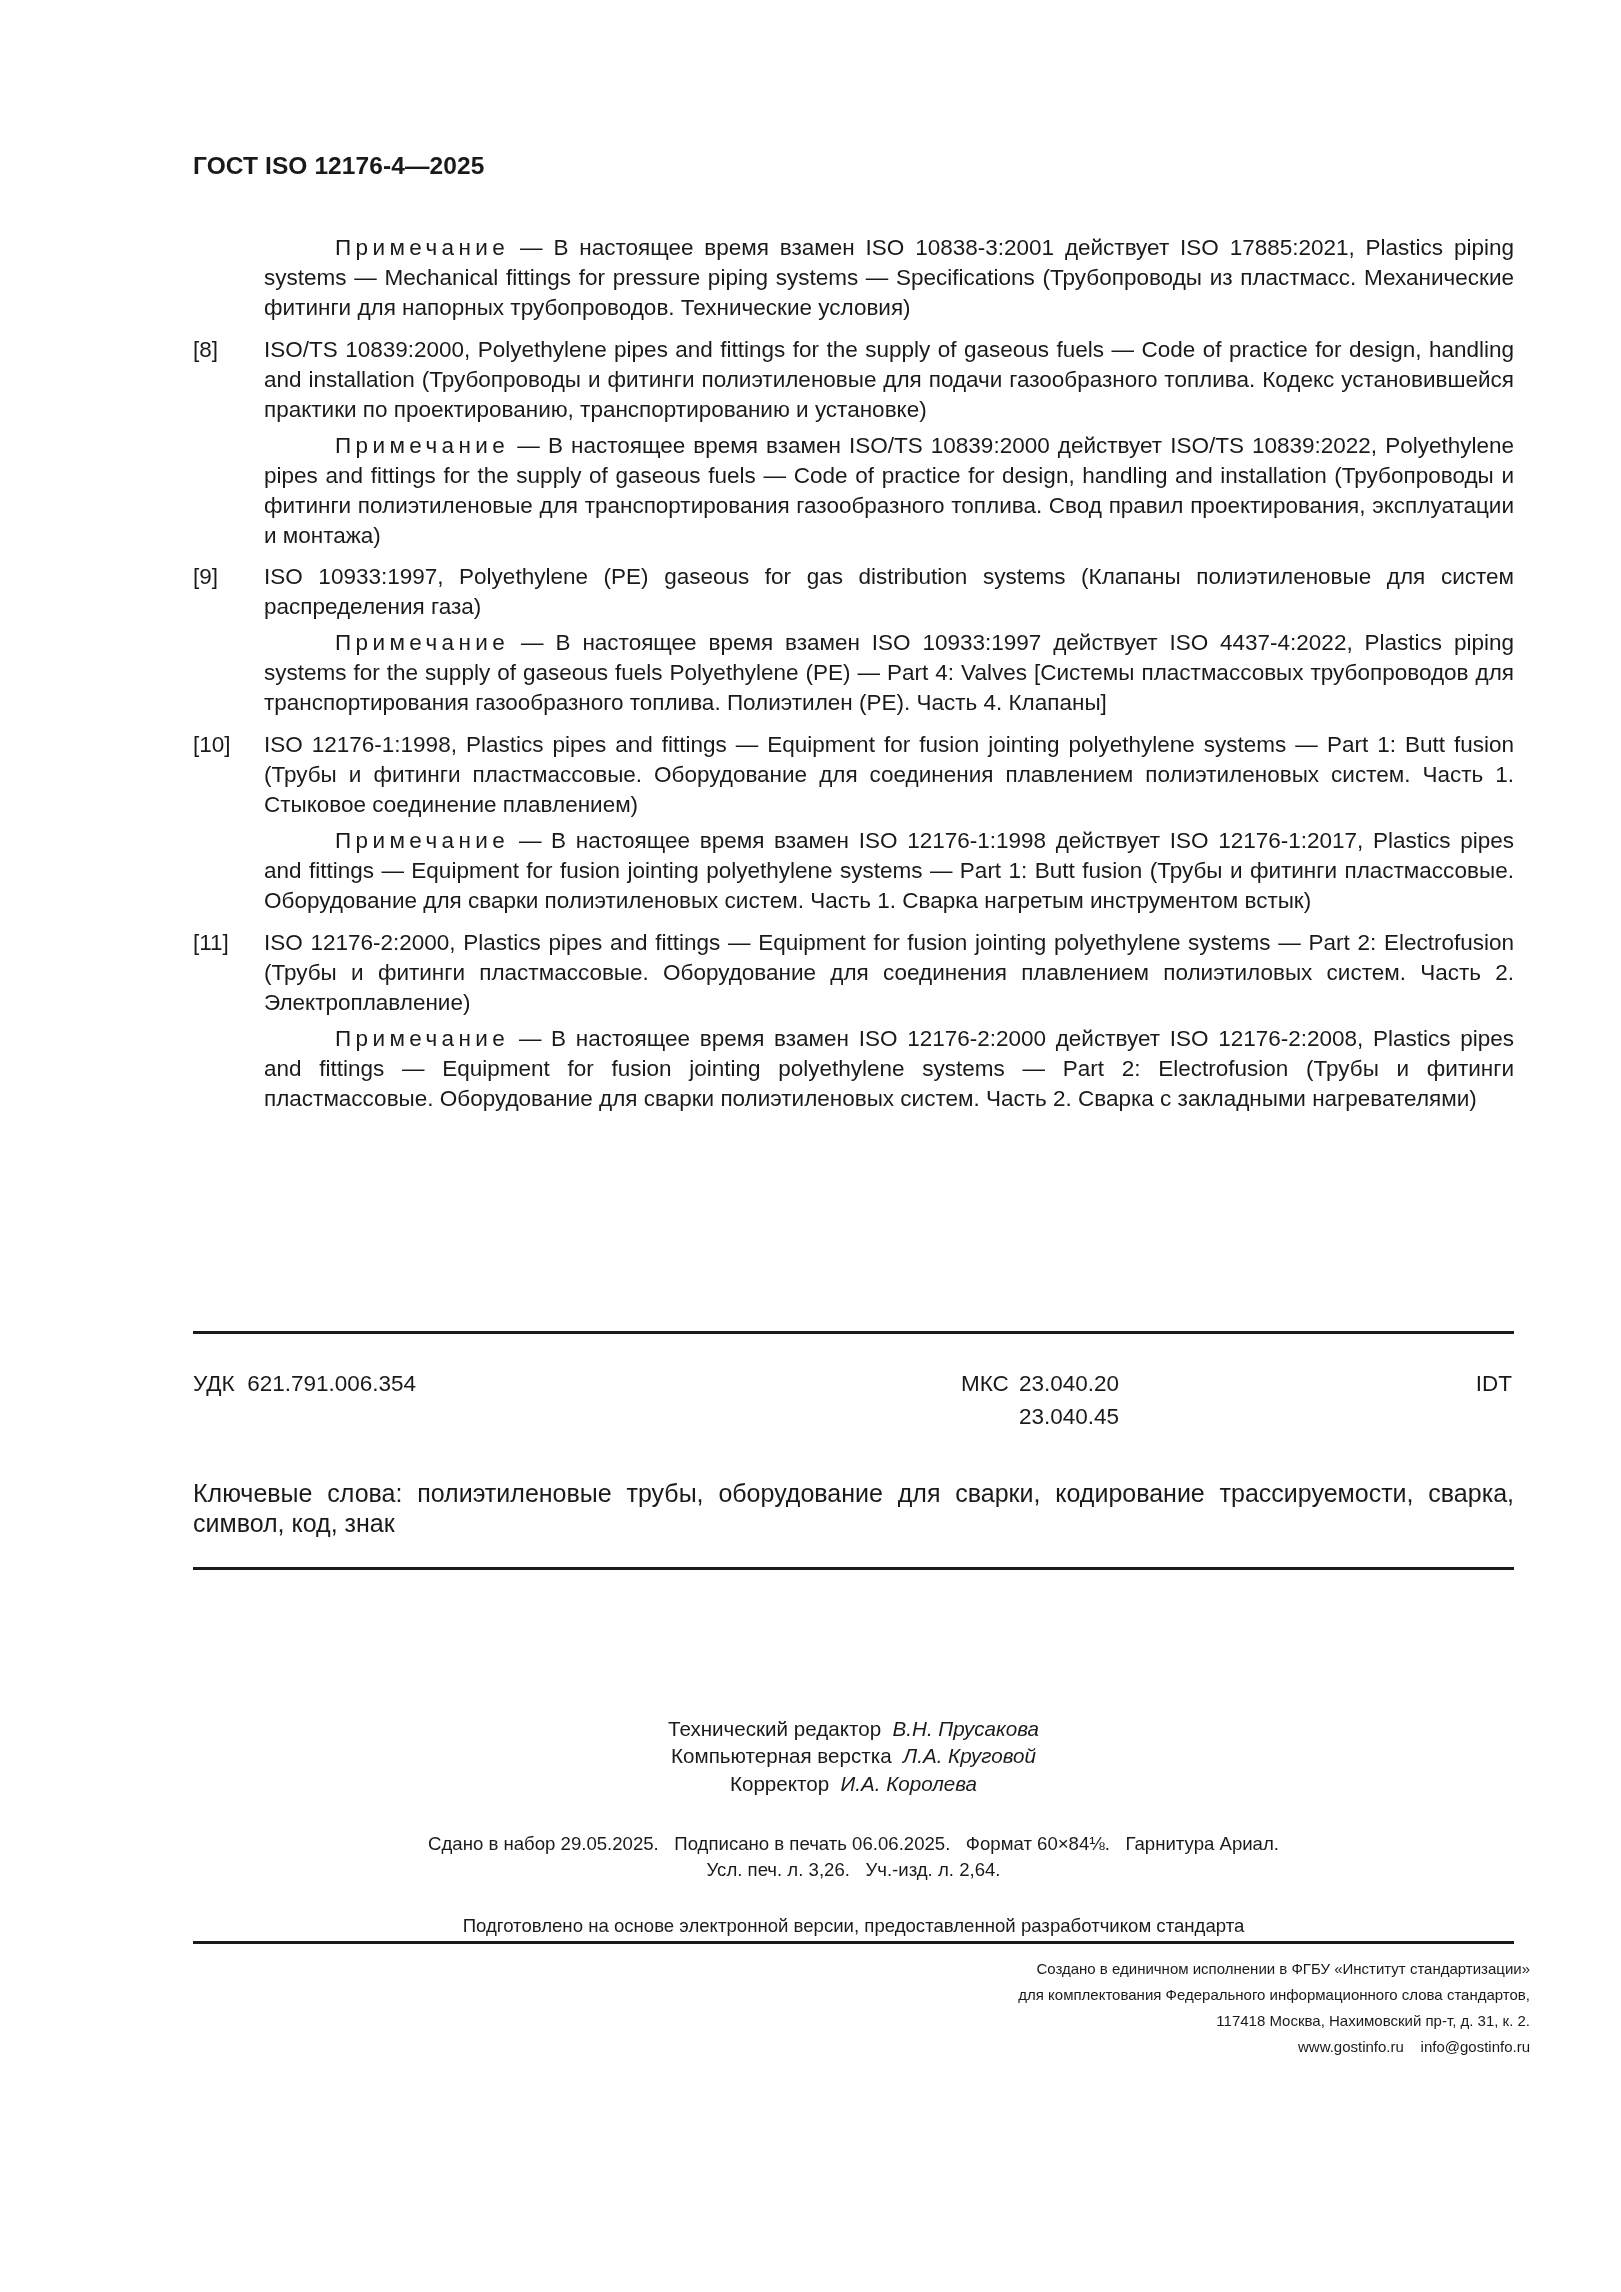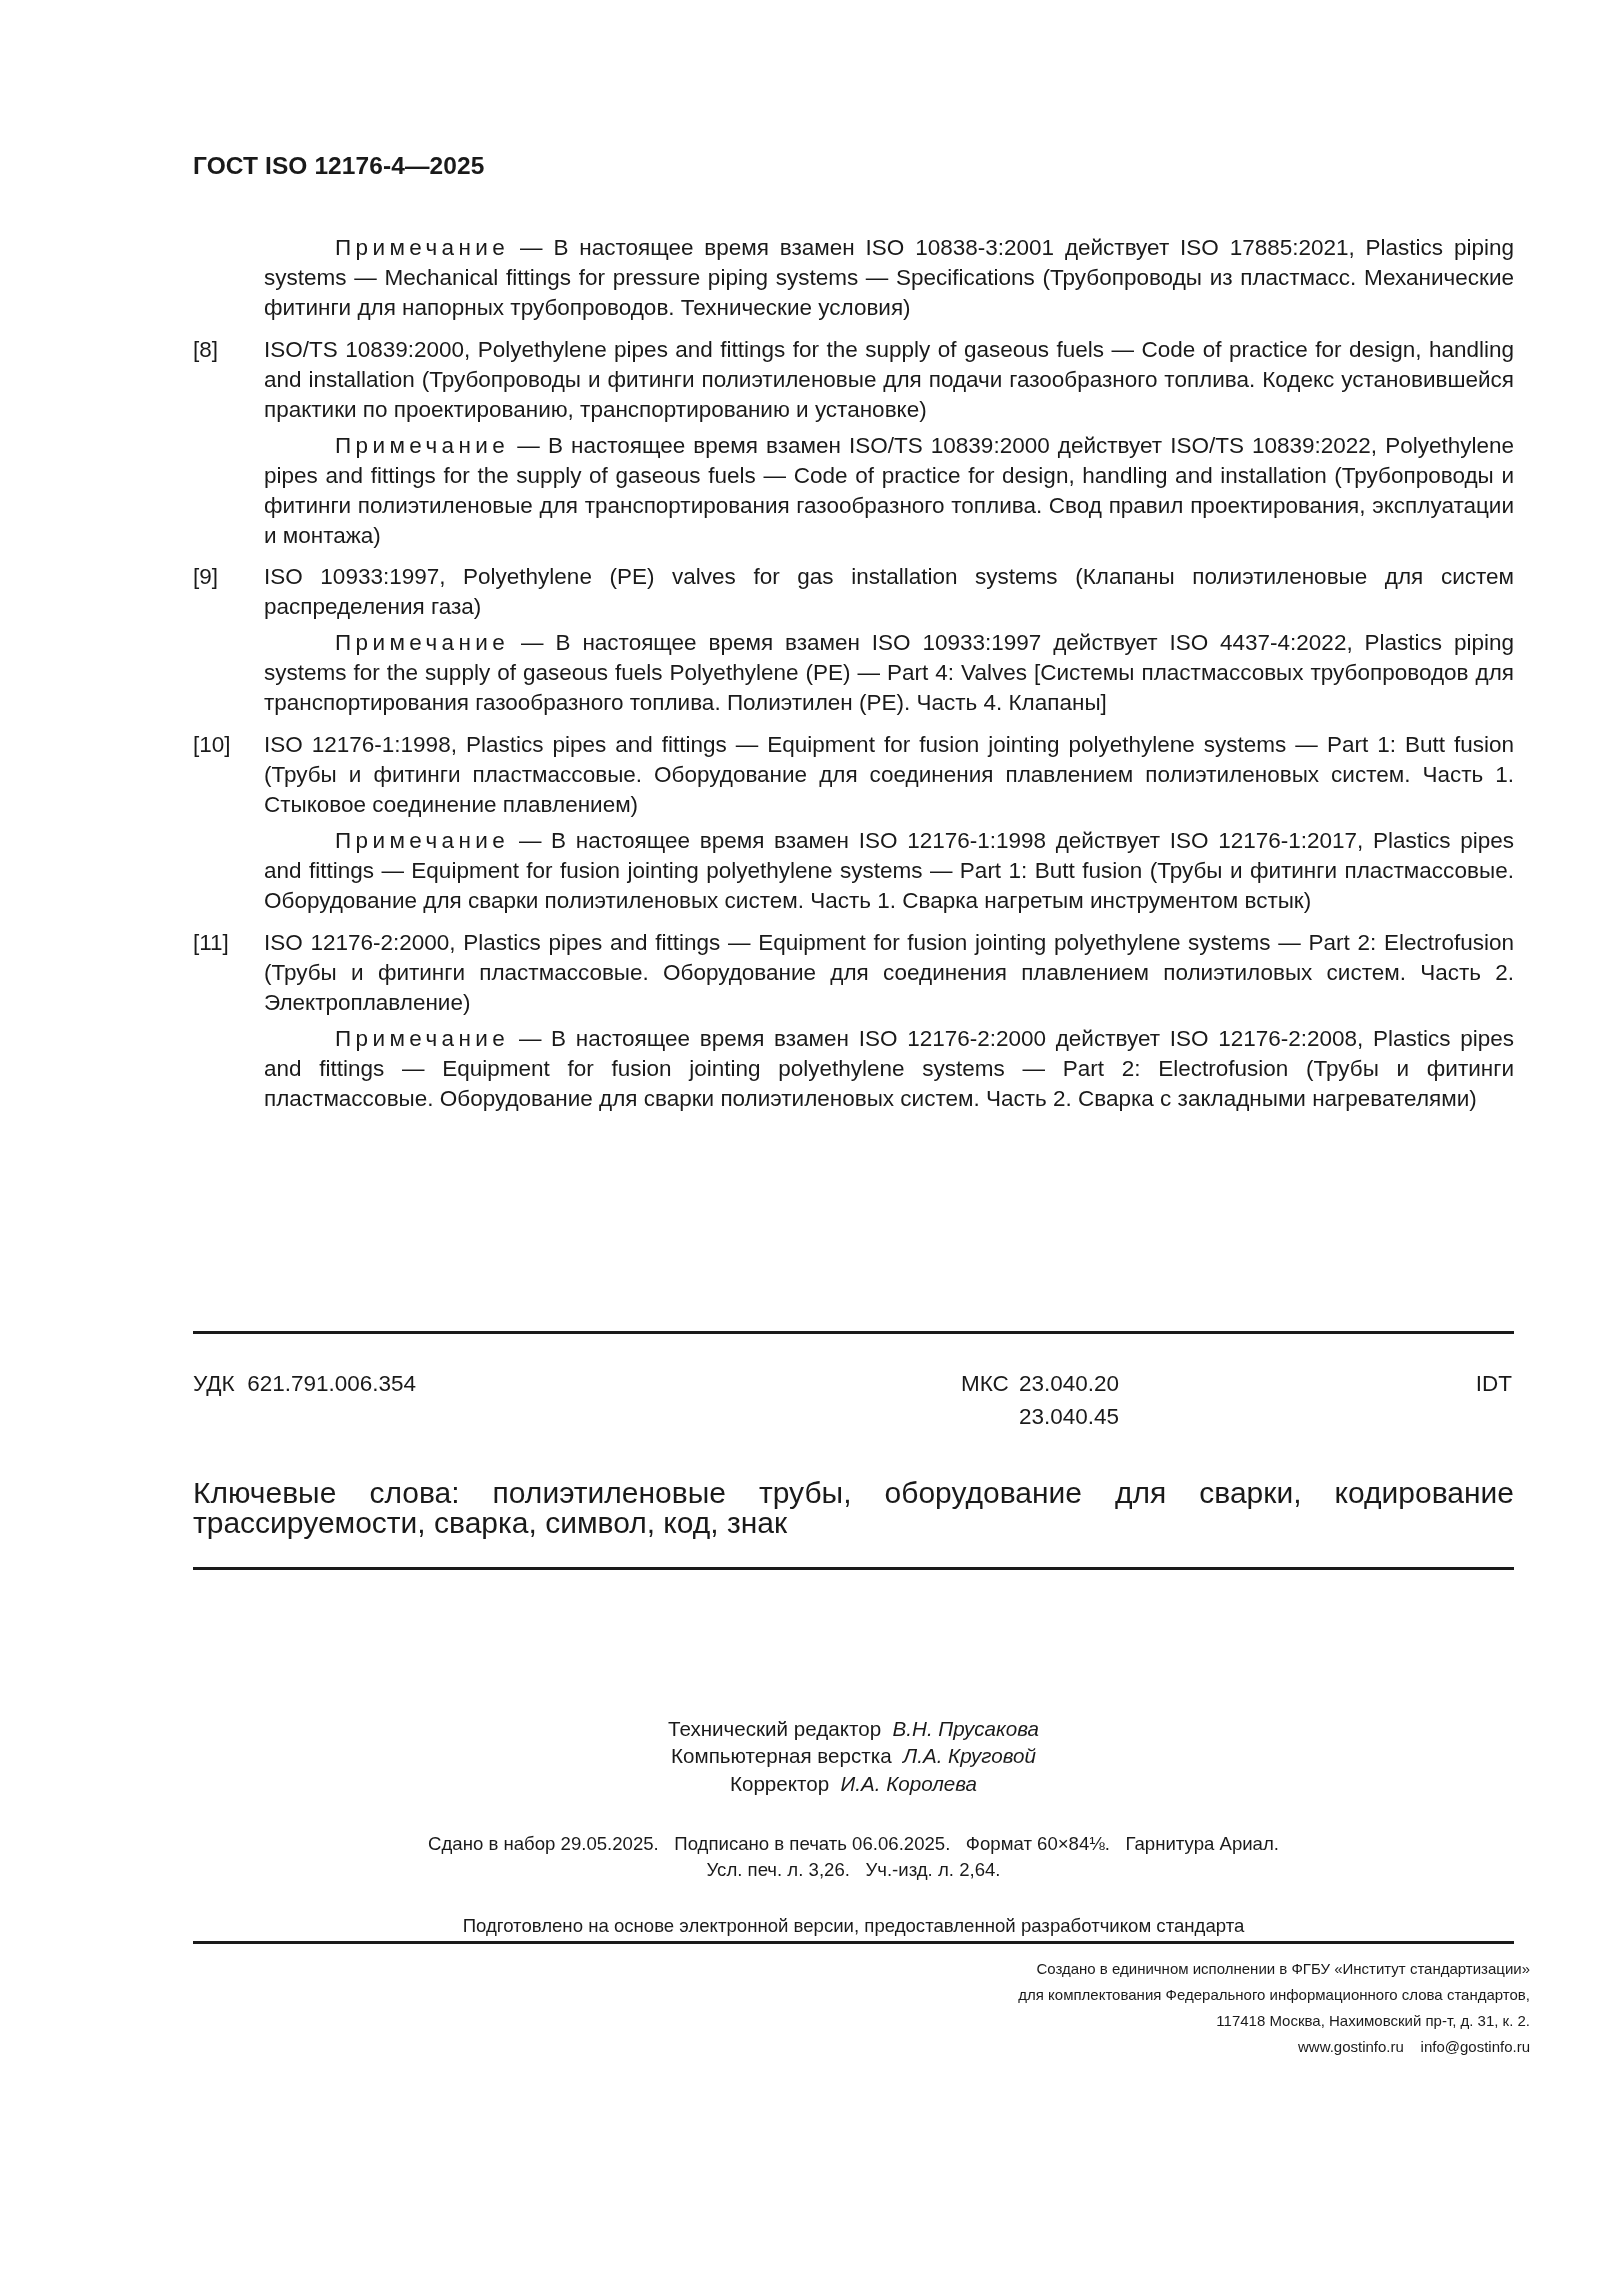--- a/index.html
+++ b/index.html
@@ -25,21 +25,21 @@
     .ref .num { width: 71px; flex: 0 0 71px; font-size: 22.5px; line-height: 30px; }
     .ref .body { flex: 1; }
     .ref + .note-wrap { margin-top: 5.9px; }
     .note-wrap { margin-top: 5.9px; }
     .block { margin-bottom: 11.8px; }
 
     .rule { position: absolute; left: 0; width: 1321px; height: 2.9px; background: #1a1a1a; }
     .meta { position: absolute; font-size: 22.5px; line-height: 29px; }
     .keywords {
       position: absolute; left: 0; width: 1321px; top: 1478px;
-      font-size: 30px; line-height: 30px; text-align: justify; text-align-last: left;
+      font-size: 25px; line-height: 30px; text-align: justify; text-align-last: left;
     }
     .credits {
       position: absolute; left: 0; width: 1321px; top: 1715px;
       text-align: center; font-size: 20.6px; line-height: 27.4px;
     }
     .credits .name { font-style: italic; }
     .print {
       position: absolute; left: 0; width: 1321px; top: 1831px;
       text-align: center; font-size: 18.6px; line-height: 25.5px;
     }
@@ -70,21 +70,21 @@
         <p class="p body">ISO/TS 10839:2000, Polyethylene pipes and fittings for the supply of gaseous fuels — Code of practice for design, handling and installation (Трубопроводы и фитинги полиэтиленовые для подачи газообразного топлива. Кодекс установившейся практики по проектированию, транспортированию и установке)</p>
       </div>
       <div class="note-wrap">
         <p class="p note"><span class="lbl">Примечание</span><span> — В настоящее время взамен ISO/TS 10839:2000 действует ISO/TS 10839:2022, Polyethylene pipes and fittings for the supply of gaseous fuels — Code of practice for design, handling and installation (Трубопроводы и фитинги полиэтиленовые для транспортирования газообразного топлива. Свод правил проектирования, эксплуатации и монтажа)</span></p>
       </div>
     </div>
 
     <div class="block">
       <div class="ref">
         <span class="num">[9]</span>
-        <p class="p body">ISO 10933:1997, Polyethylene (PE) valves for gas installation systems (Клапаны полиэтиленовые для систем распределения газа)</p>
+        <p class="p body">ISO 10933:1997, Polyethylene (PE) gaseous for gas distribution systems (Клапаны полиэтиленовые для систем распределения газа)</p>
       </div>
       <div class="note-wrap">
         <p class="p note"><span class="lbl">Примечание</span><span> — В настоящее время взамен ISO 10933:1997 действует ISO 4437-4:2022, Plastics piping systems for the supply of gaseous fuels Polyethylene (PE) — Part 4: Valves [Системы пластмассовых трубопроводов для транспортирования газообразного топлива. Полиэтилен (PE). Часть 4. Клапаны]</span></p>
       </div>
     </div>
 
     <div class="block">
       <div class="ref">
         <span class="num">[10]</span>
         <p class="p body">ISO 12176-1:1998, Plastics pipes and fittings — Equipment for fusion jointing polyethylene systems — Part 1: Butt fusion (Трубы и фитинги пластмассовые. Оборудование для соединения плавлением полиэтиленовых систем. Часть 1. Стыковое соединение плавлением)</p>

